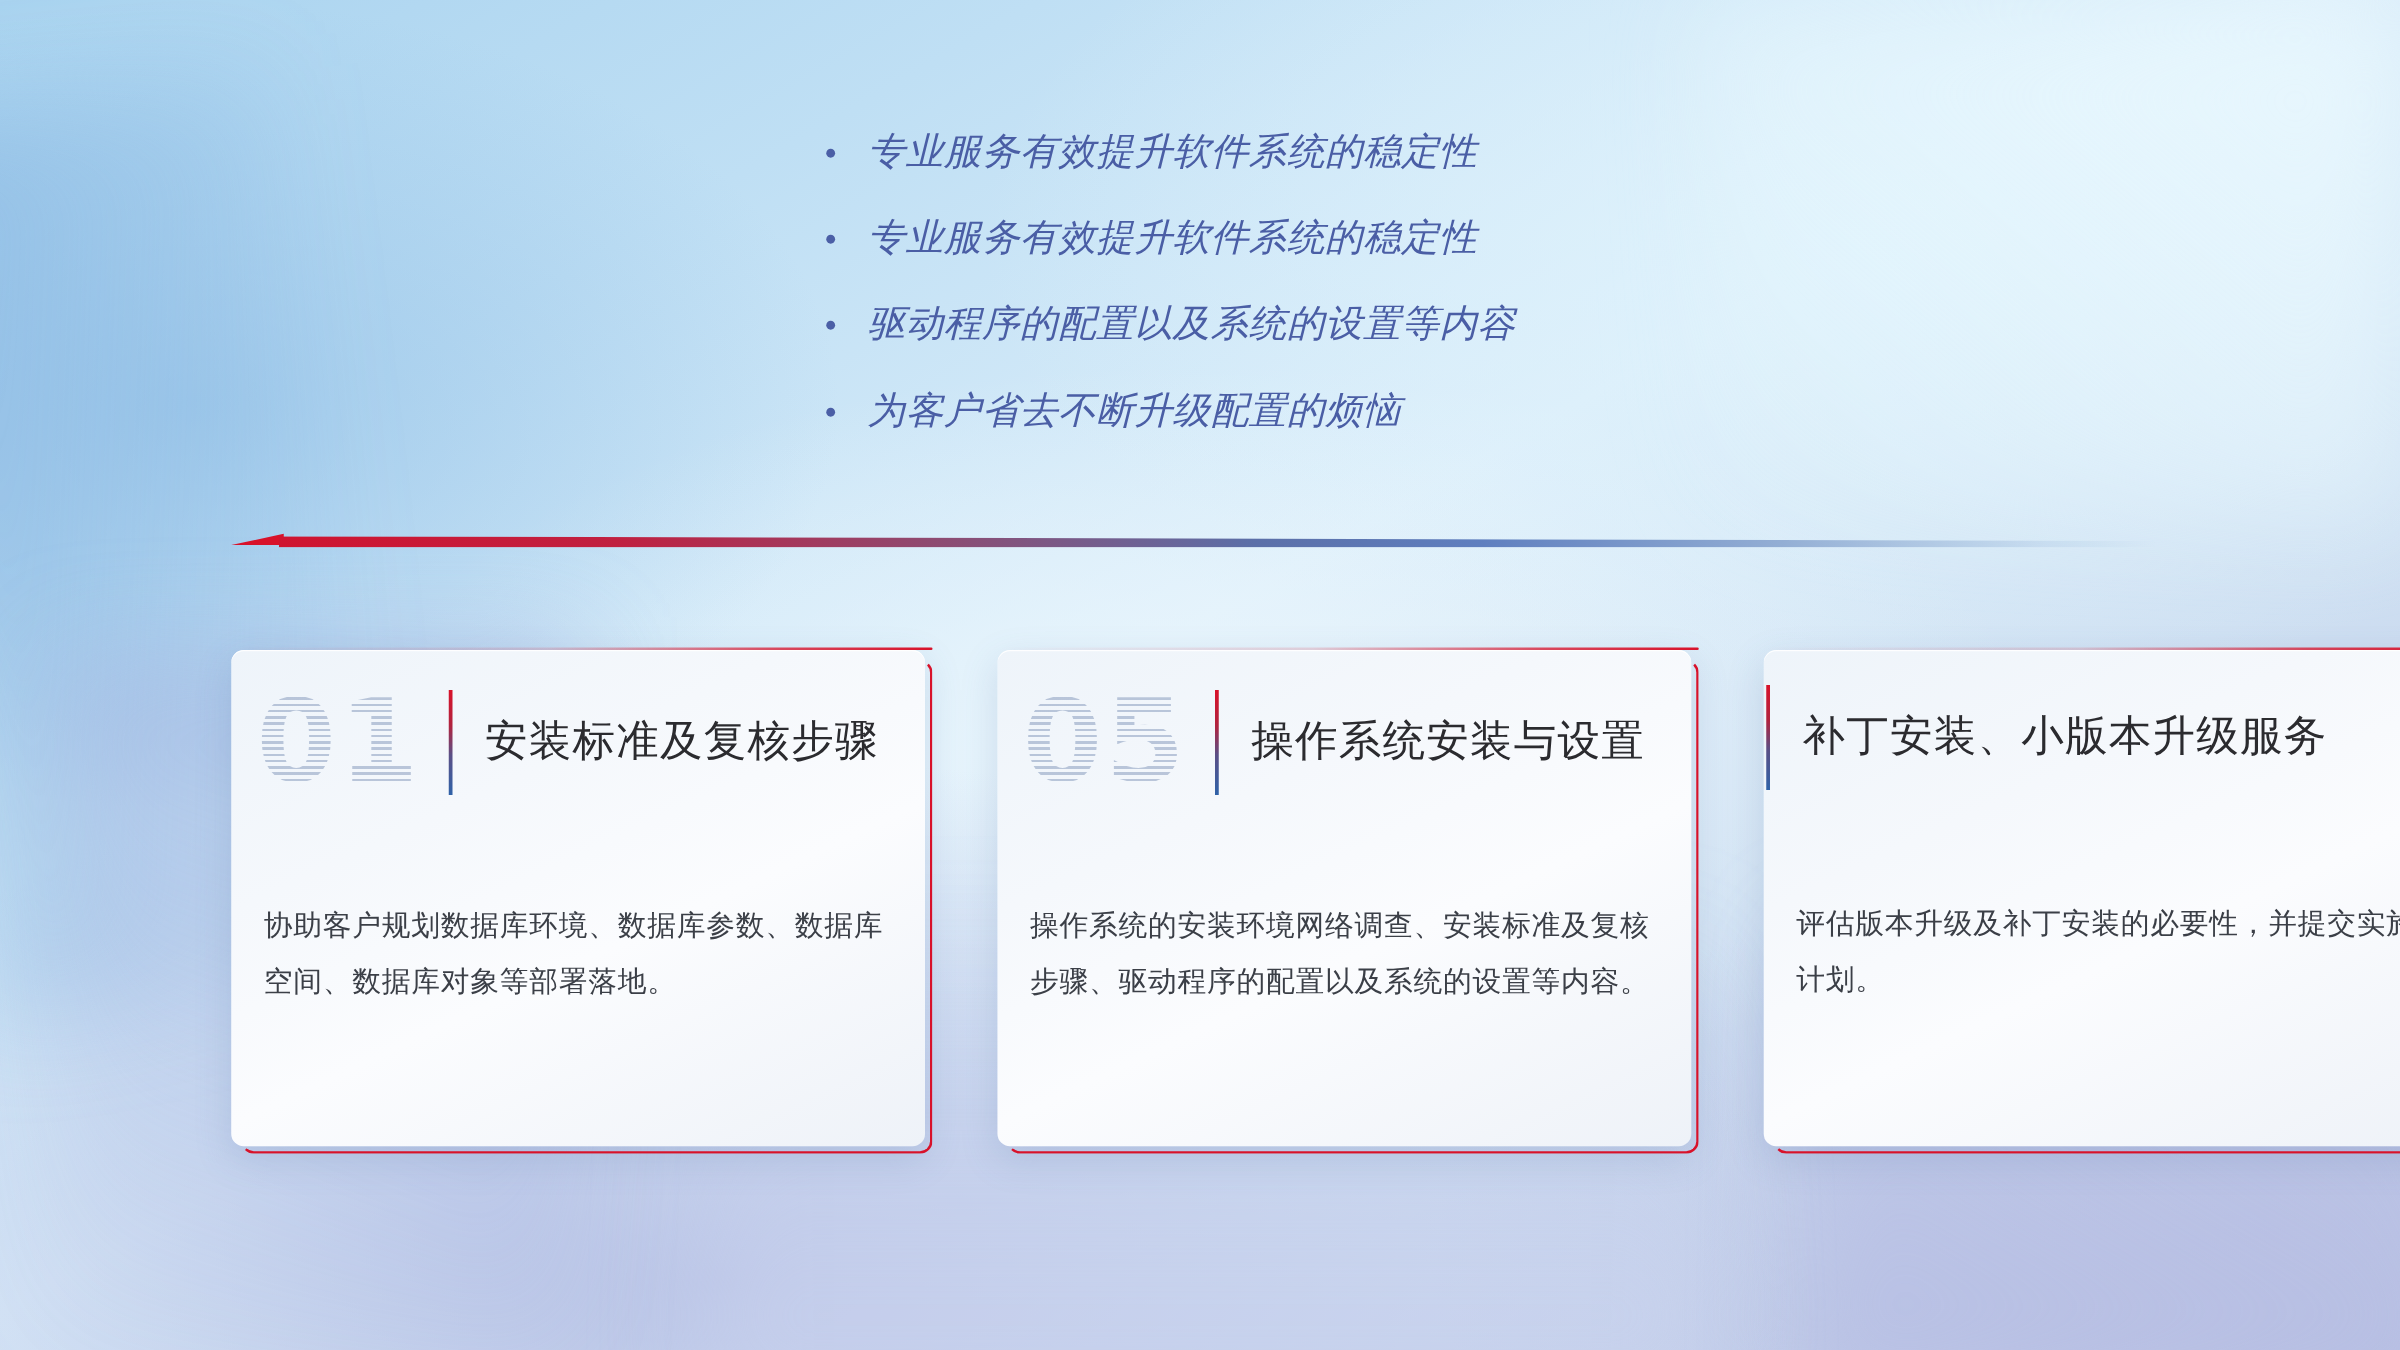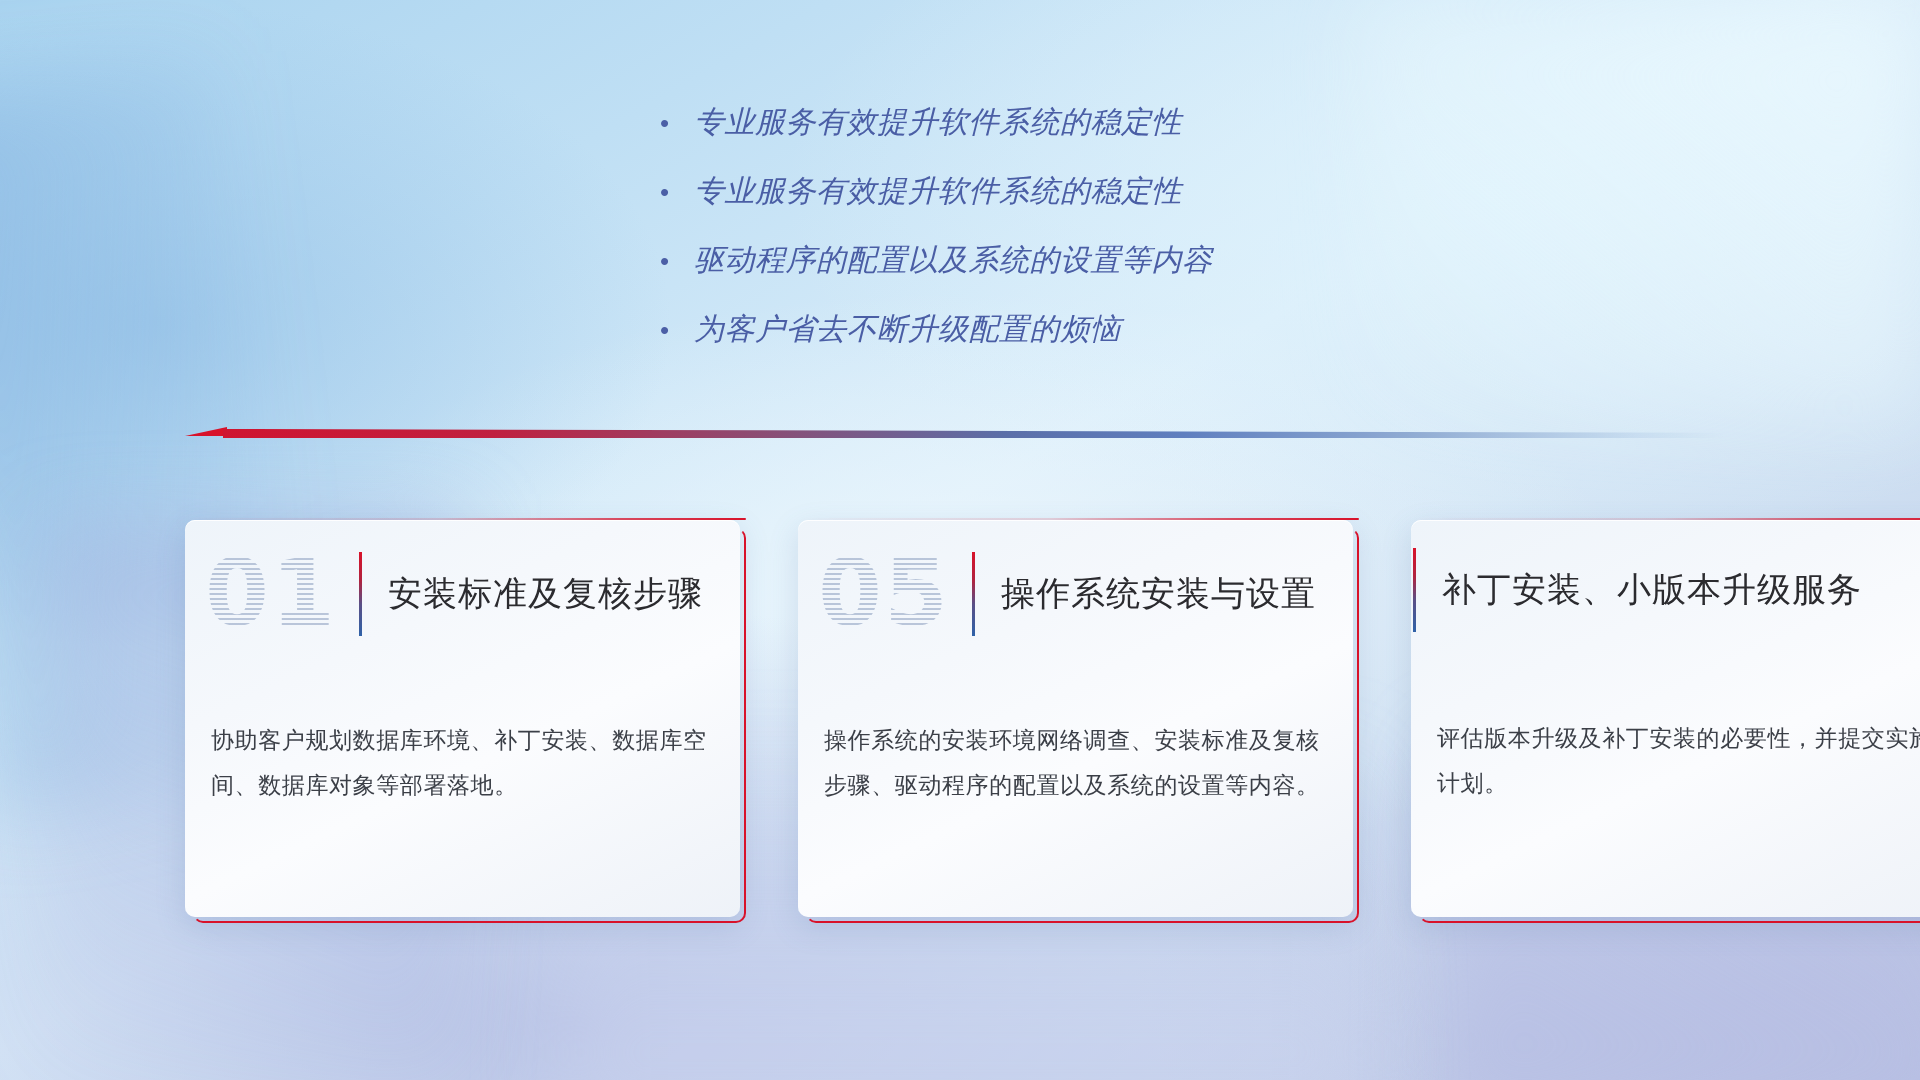--- a/index.html
+++ b/index.html
@@ -124,21 +124,21 @@
   <div id="cards">
 
     <div class="card c1">
       <div class="topline"></div>
       <div class="accent"></div>
       <div class="card-head">
         <div class="num">01</div>
         <div class="vsep"></div>
         <div class="ctitle">安装标准及复核步骤</div>
       </div>
-      <div class="cbody">协助客户规划数据库环境、补丁安装、数据库空间、数据库对象等部署落地。</div>
+      <div class="cbody">协助客户规划数据库环境、数据库参数、数据库空间、数据库对象等部署落地。</div>
     </div>
 
     <div class="card c2">
       <div class="topline"></div>
       <div class="accent"></div>
       <div class="card-head">
         <div class="num">05</div>
         <div class="vsep"></div>
         <div class="ctitle">操作系统安装与设置</div>
       </div>

